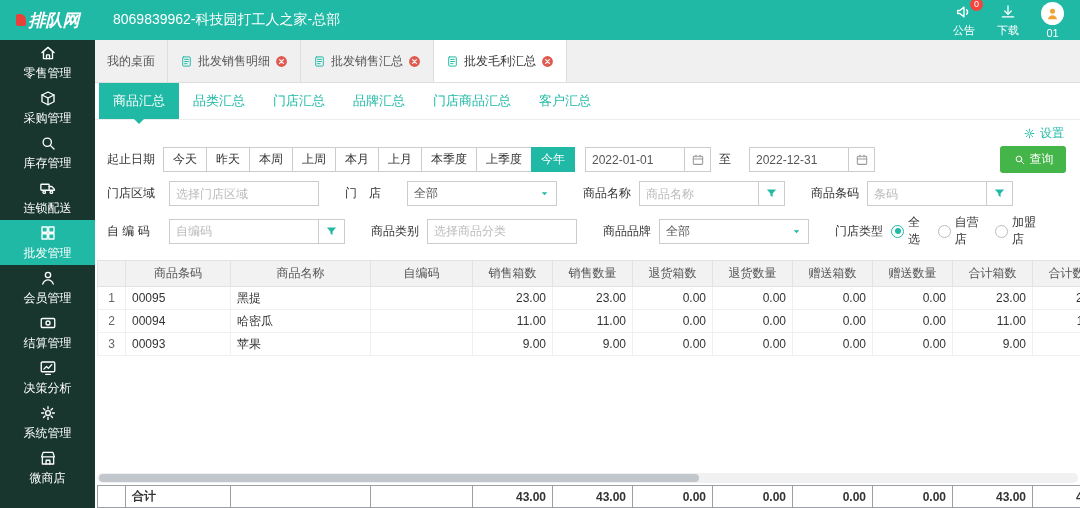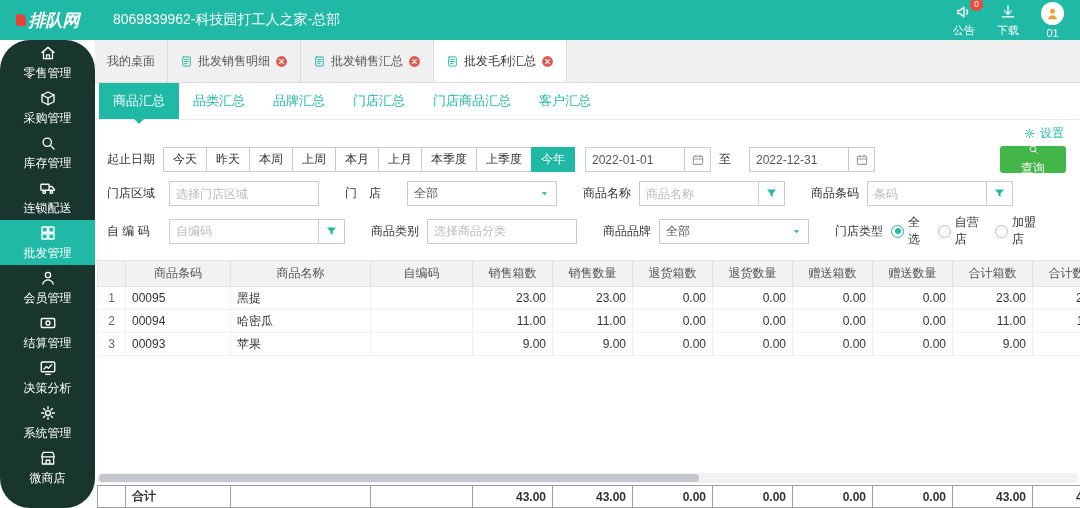--- a/index.html
+++ b/index.html
@@ -35,21 +35,21 @@
   .hicon { width: 18px; height: 18px; color: #fff; }
   .hbadge { position: absolute; top: -5px; right: -8px; min-width: 13px; height: 13px;
     border-radius: 7px; background: var(--badge-red); color: #fff; font-size: 9px;
     line-height: 13px; text-align: center; padding: 0 2px; font-style: normal; }
   .avatar { width: 23px; height: 23px; border-radius: 50%; background: #fff;
     display: flex; align-items: center; justify-content: center; }
   .avatar .hicon { width: 15px; height: 15px; color: #eea236; }
 
   
   .sidebar { position: absolute; top: 40px; left: 0; width: 95px; bottom: 0;
-    background: var(--sidebar-bg); display: flex; flex-direction: column; border-radius: 30px; }
+    background: var(--sidebar-bg); display: flex; flex-direction: column; }
   .side-item { height: 45px; display: flex; flex-direction: column; align-items: center;
     justify-content: center; gap: 3px; color: #fff; cursor: pointer; flex: 0 0 auto; }
   .side-item .icon { width: 18px; height: 18px; }
   .side-item .lbl { font-size: 12px; }
   .side-item.active { background: var(--accent); }
 
   
   .main { position: absolute; top: 40px; left: 95px; right: 0; bottom: 0;
     background: #fff; display: flex; flex-direction: column; overflow: hidden; }
 
@@ -89,21 +89,21 @@
   .finput { height: 25px; border: 1px solid #ccc; padding: 0 6px; font: inherit;
     color: #555; background: #fff; }
   .finput::placeholder { color: #bbb; }
   .w100 { width: 100px; } .w120 { width: 120px; } .w150 { width: 150px; }
   .iconbtn { width: 27px; height: 25px; border: 1px solid #ccc; background: #fff;
     margin-left: -1px; display: flex; align-items: center; justify-content: center;
     color: #999; cursor: pointer; flex: 0 0 auto; }
   .sep { margin: 0 8px; }
   .query-btn { margin-left: auto; width: 66px; height: 27px; background: var(--query-green);
     color: #fff; border: none; border-radius: 3px; display: flex; align-items: center;
-    justify-content: center; gap: 4px; font: inherit; cursor: pointer; flex-direction: column; }
+    justify-content: center; gap: 4px; font: inherit; cursor: pointer; }
   .fselect { height: 25px; border: 1px solid #ccc; display: flex; align-items: center;
     padding: 0 6px; color: #555; background: #fff; cursor: pointer; }
   .fselect .caret { margin-left: auto; width: 11px; height: 11px; color: var(--accent); }
   .radio-group { display: flex; align-items: center; gap: 12px; }
   .radio { display: flex; align-items: center; gap: 4px; cursor: pointer; }
   .radio .dot { width: 13px; height: 13px; border: 1px solid #bbb; border-radius: 50%;
     position: relative; background: #fff; flex: 0 0 auto; }
   .radio.checked .dot { border-color: var(--accent); }
   .radio.checked .dot::after { content: ""; position: absolute; inset: 2.5px;
     background: var(--accent); border-radius: 50%; }
@@ -323,24 +323,24 @@
       </div>
     </div>
   <div class="subtabbar" id="subtabs">
       <div class="subtab active">
         <span>商品汇总</span>
       </div>
       <div class="subtab">
         <span>品类汇总</span>
       </div>
       <div class="subtab">
+        <span>门店汇总</span>
+      </div>
+      <div class="subtab">
         <span>品牌汇总</span>
-      </div>
-      <div class="subtab">
-        <span>门店汇总</span>
       </div>
       <div class="subtab">
         <span>门店商品汇总</span>
       </div>
       <div class="subtab">
         <span>客户汇总</span>
       </div>
     </div>
 
   <div class="settings-row">

